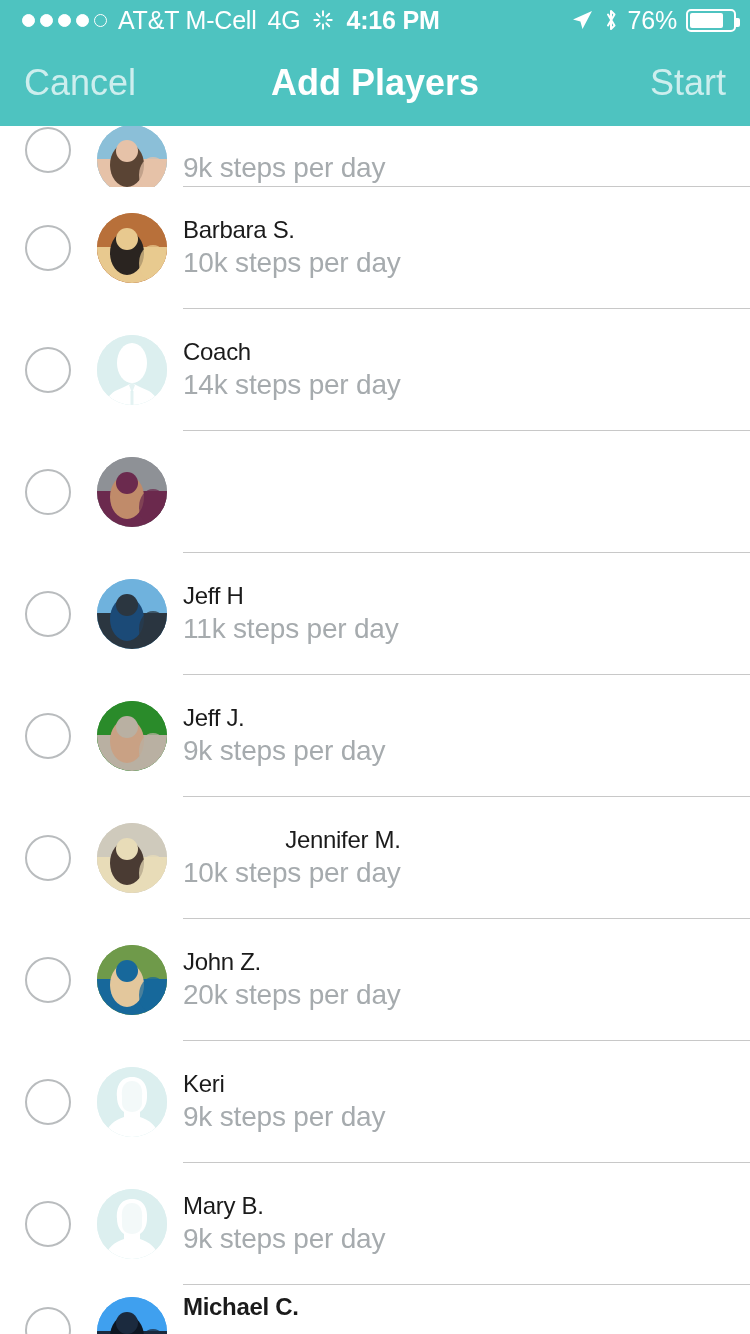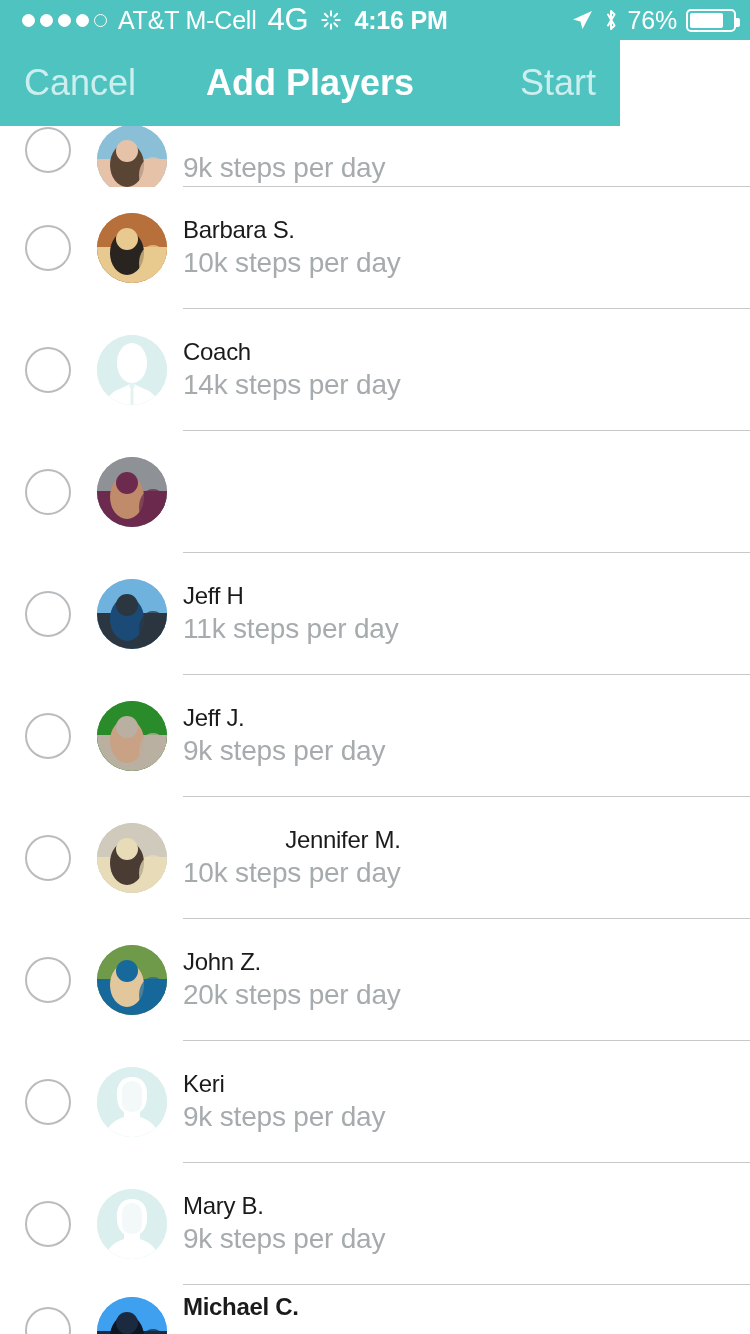--- a/index.html
+++ b/index.html
@@ -23,21 +23,21 @@
   }
   .sb-left { display: flex; align-items: center; padding-left: 22px; gap: 11px; }
   .sb-right { position: absolute; right: 14px; display: flex; align-items: center; gap: 9px; }
   .sig-dots { display: flex; align-items: center; gap: 5px; }
   .sig-dots i {
     display: block; width: 13px; height: 13px; border-radius: 50%;
     background: #ffffff; border: 1.5px solid #ffffff;
   }
   .sig-dots i.off { background: transparent; }
   .sb-carrier { font-size: 25px; }
-  .sb-net { font-size: 31px; }
+  .sb-net { font-size: 25px; }
   .sb-time { font-size: 25px; font-weight: bold; margin-left: 2px; }
   .spin-icon { width: 22px; height: 22px; display: block; }
   .loc-icon  { width: 24px; height: 24px; display: block; }
   .bt-icon   { width: 16px; height: 24px; display: block; }
   .sb-batt-pct { font-size: 25px; }
   .batt {
     position: relative; width: 50px; height: 23px;
     border: 2px solid #ffffff; border-radius: 5px;
   }
   .batt::after {
@@ -45,21 +45,21 @@
     width: 4px; height: 9px; background: #ffffff; border-radius: 0 2px 2px 0;
   }
   .batt i {
     position: absolute; left: 2px; top: 2px; bottom: 2px;
     width: 72%; background: #ffffff; border-radius: 2px;
   }
 
   
   .navbar {
     position: absolute; top: 40px; left: 0;
-    width: 620px; height: 86px;
+    width: 750px; height: 86px;
     background: #4ec3c0;
     display: flex; align-items: center; justify-content: space-between;
   }
   .nav-btn {
     font-size: 36px; color: rgba(255,255,255,0.72);
     padding: 0 24px; line-height: 1; white-space: nowrap;
     background: none; border: none; font-family: inherit; cursor: pointer;
   }
   .nav-title {
     position: absolute; left: 0; right: 0; text-align: center;

